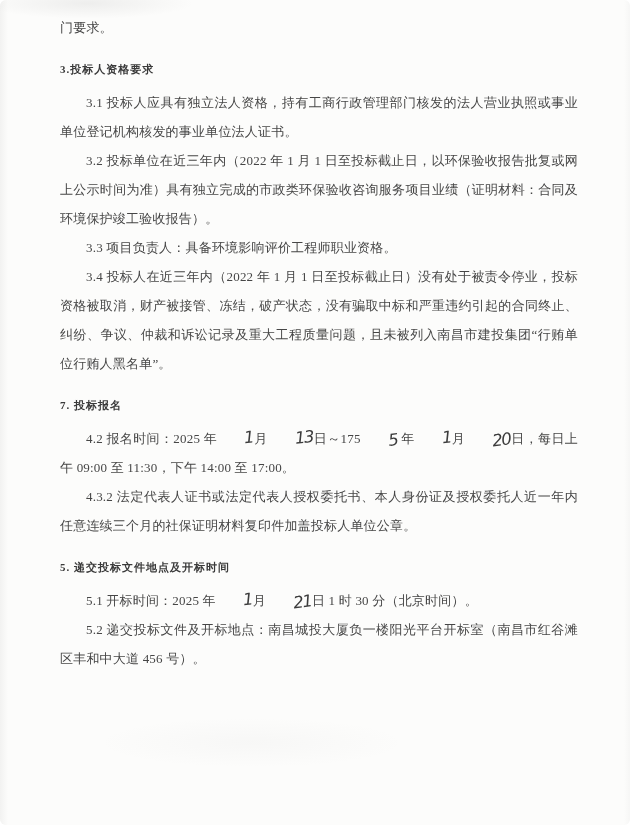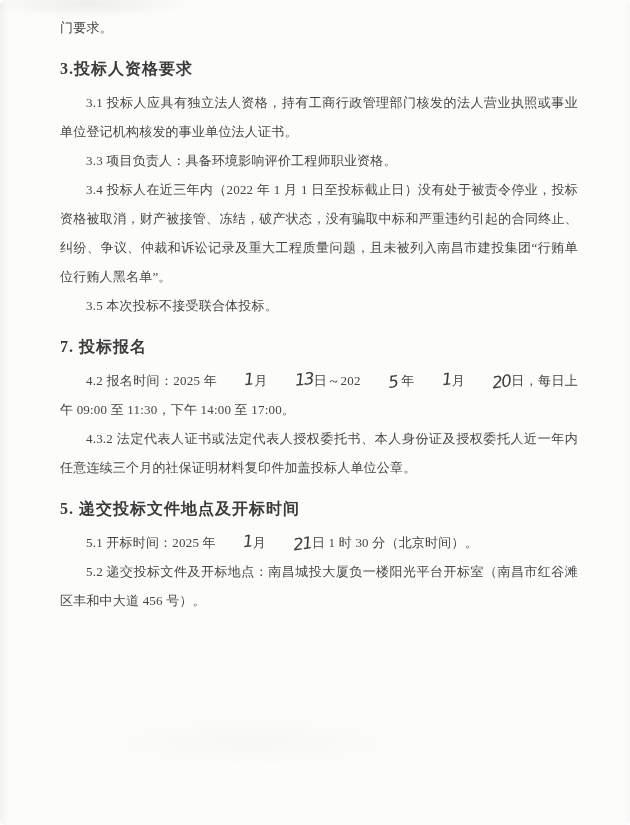--- a/index.html
+++ b/index.html
@@ -25,21 +25,21 @@
     font-size: 13px;
     line-height: 29px;
     text-indent: 2em;
     text-align: justify;
     letter-spacing: 0.2px;
     color: #464646;
   }
   p.cont { text-indent: 0; }
   h2.sec {
     margin: 13px 0 5px;
-    font-size: 16px;
+    font-size: 11px;
     line-height: 28px;
     font-weight: bold;
     color: #3a3a3a;
     letter-spacing: 1px;
   }
   .hand {
     font-family: "DejaVu Sans", sans-serif;
     font-style: italic;
     font-weight: 500;
     display: inline-block;
@@ -54,25 +54,25 @@
 </style>
 </head>
 <body>
 
 <div class="page">
 
   <p class="body cont">门要求。</p>
 
   <h2 class="sec">3.投标人资格要求</h2>
   <p class="body">3.1 投标人应具有独立法人资格，持有工商行政管理部门核发的法人营业执照或事业单位登记机构核发的事业单位法人证书。</p>
+  <p class="body">3.2 投标单位在近三年内（2022 年 1 月 1 日至投标截止日，以环保验收报告批复或网上公示时间为准）具有独立完成的市政类环保验收咨询服务项目业绩（证明材料：合同及环境保护竣工验收报告）。</p>
   <p class="body">3.3 项目负责人：具备环境影响评价工程师职业资格。</p>
   <p class="body">3.4 投标人在近三年内（2022 年 1 月 1 日至投标截止日）没有处于被责令停业，投标资格被取消，财产被接管、冻结，破产状态，没有骗取中标和严重违约引起的合同终止、纠纷、争议、仲裁和诉讼记录及重大工程质量问题，且未被列入南昌市建投集团“行贿单位行贿人黑名单”。</p>
-  <p class="body">3.5 本次投标不接受联合体投标。</p>
 
   <h2 class="sec">7. 投标报名</h2>
-  <p class="body"><span>4.2 报名时间：2025 年</span><span class="hand">1</span><span>月</span><span class="hand">13</span><span>日～202</span><span class="hand descender">5</span><span> 年</span><span class="hand">1</span><span>月</span><span class="hand descender">20</span><span>日，每日上午 09:00 至 11:30，下午 14:00 至 17:00。</span></p>
+  <p class="body"><span>4.2 报名时间：2025 年</span><span class="hand">1</span><span>月</span><span class="hand">13</span><span>日～175</span><span class="hand descender">5</span><span> 年</span><span class="hand">1</span><span>月</span><span class="hand descender">20</span><span>日，每日上午 09:00 至 11:30，下午 14:00 至 17:00。</span></p>
   <p class="body">4.3.2 法定代表人证书或法定代表人授权委托书、本人身份证及授权委托人近一年内任意连续三个月的社保证明材料复印件加盖投标人单位公章。</p>
 
   <h2 class="sec">5. 递交投标文件地点及开标时间</h2>
   <p class="body"><span>5.1 开标时间：2025 年</span><span class="hand">1</span><span>月</span><span class="hand descender">21</span><span>日 1 时 30 分（北京时间）。</span></p>
   <p class="body">5.2 递交投标文件及开标地点：南昌城投大厦负一楼阳光平台开标室（南昌市红谷滩区丰和中大道 456 号）。</p>
 
 </div>
 
 </body></html>

